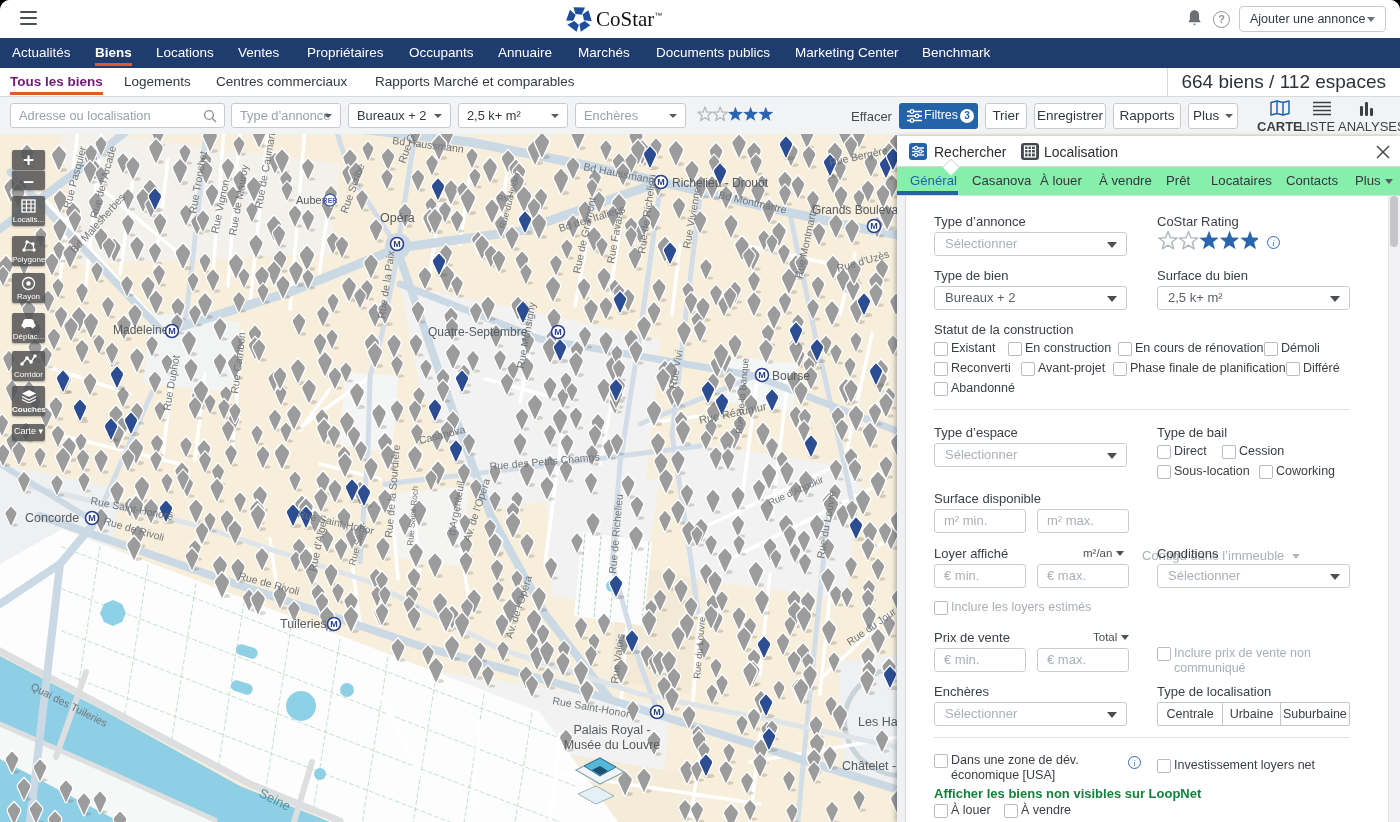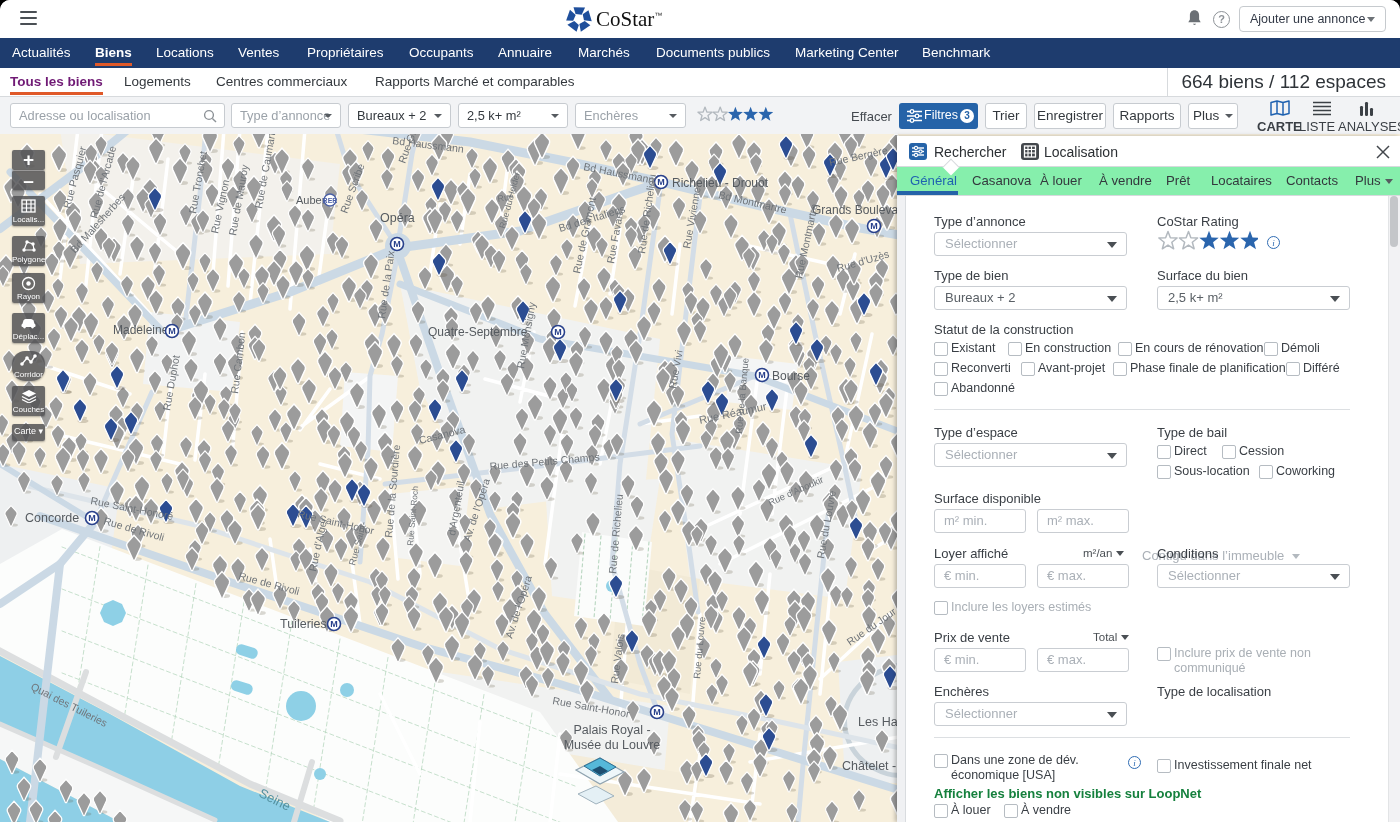--- a/index.html
+++ b/index.html
@@ -2203,28 +2203,28 @@
 <div class="mctrl mdark" style="top:139px;"><div class="ic"><svg width="15" height="15" viewBox="0 0 15 15">
             <circle cx="7.5" cy="7.5" r="6" fill="none" stroke="#fff" stroke-width="1.3"></circle>
             <circle cx="7.5" cy="7.5" r="2.2" fill="#fff"></circle>
           </svg></div>Rayon</div>
 <div class="mctrl mdark" style="top:179px;"><div class="ic"><svg width="17" height="13" viewBox="0 0 17 13">
             <path d="M2 9 L3.5 4.5 Q4 3 5.5 3 L11 3 Q12.5 3 13.5 4.5 L15 9 Z" fill="#fff"></path>
             <rect x="1.5" y="8" width="14" height="3" rx="1" fill="#fff"></rect>
             <circle cx="4.5" cy="11" r="1.4" fill="#fff"></circle>
             <circle cx="12.5" cy="11" r="1.4" fill="#fff"></circle>
           </svg></div>Déplac...</div>
-<div class="mctrl mdark" style="top:217px;border-radius:13px;"><div class="ic"><svg width="17" height="13" viewBox="0 0 17 13">
+<div class="mctrl mdark" style="top:217px;"><div class="ic"><svg width="17" height="13" viewBox="0 0 17 13">
             <path d="M2 10 L7 4 L11 8 L15 2" fill="none" stroke="#fff" stroke-width="1.4"></path>
             <circle cx="2" cy="10" r="1.8" fill="#fff"></circle>
             <circle cx="7" cy="4" r="1.8" fill="#fff"></circle>
             <circle cx="11" cy="8" r="1.8" fill="#fff"></circle>
             <circle cx="15" cy="2" r="1.8" fill="#fff"></circle>
           </svg></div>Corridor</div>
-<div class="mctrl mdark" style="top:252px;"><div class="ic"><svg width="16" height="14" viewBox="0 0 16 14">
+<div class="mctrl mdark" style="top:252px;font-weight:bold;"><div class="ic"><svg width="16" height="14" viewBox="0 0 16 14">
             <path d="M8 1 L15 4.5 L8 8 L1 4.5 Z" fill="#fff"></path>
             <path d="M1 7.5 L8 11 L15 7.5" fill="none" stroke="#fff" stroke-width="1.3"></path>
             <path d="M1 10.5 L8 14 L15 10.5" fill="none" stroke="#fff" stroke-width="1.3"></path>
           </svg></div>Couches</div>
 <div class="mctrl mdark" style="top:290px;height:17px;padding:2px 0;font-size:9px;">Carte ▾</div>
 
 </div>
 <div class="panel">
       <div class="phead">
         <div style="position:absolute;left:12px;top:7px;width:18px;height:17px;background:#2563a8;border-radius:3px;"><svg width="18" height="17" viewBox="0 0 18 17">
@@ -2316,24 +2316,29 @@
         <div class="sel2" style="left:260px;top:368px;width:193px">Sélectionner<span class="car"></span></div>
         <div class="cb dis" style="left:37px;top:404px">Inclure les loyers estimés</div>
         <div class="lab" style="left:37px;top:434px">Prix de vente</div>
         <div class="ddsm" style="position:absolute;left:196px;top:435px">Total <span style="display:inline-block;width:0;height:0;border-left:4px solid transparent;border-right:4px solid transparent;border-top:5px solid #4a4f54;vertical-align:middle;"></span></div>
         <div class="inp" style="left:37px;top:452px;width:92px">€ min.</div>
         <div class="inp" style="left:140px;top:452px;width:92px">€ max.</div>
         <div class="cb dis" style="left:260px;top:450px;width:160px;white-space:normal;line-height:15px">Inclure prix de vente non communiqué</div>
         <div class="lab" style="left:37px;top:488px">Enchères</div>
         <div class="sel2" style="left:37px;top:506px;width:193px">Sélectionner<span class="car"></span></div>
         <div class="lab" style="left:260px;top:488px">Type de localisation</div>
+        <div class="seg" style="left:260px;top:506px;width:193px">
+          <div style="width:65px">Centrale</div>
+          <div style="width:58px">Urbaine</div>
+          <div style="width:70px">Suburbaine</div>
+        </div>
         <div class="divider" style="top:541px"></div>
         <div class="cb" style="left:37px;top:557px;width:145px;white-space:normal;line-height:15px">Dans une zone de dév. économique [USA]</div>
         <span class="info" style="position:absolute;left:231px;top:560px">i</span>
-        <div class="cb" style="left:260px;top:562px">Investissement finale net</div>
+        <div class="cb" style="left:260px;top:562px">Investissement loyers net</div>
         <div class="lab b" style="left:37px;top:590px">Afficher les biens non visibles sur LoopNet</div>
         <div class="cb" style="left:37px;top:607px">À louer</div>
         <div class="cb" style="left:107px;top:607px">À vendre</div>
         <div class="sbtrack">
           <div class="sbthumb"></div>
         </div>
       </div>
     </div>
 </div>
 </body></html>

